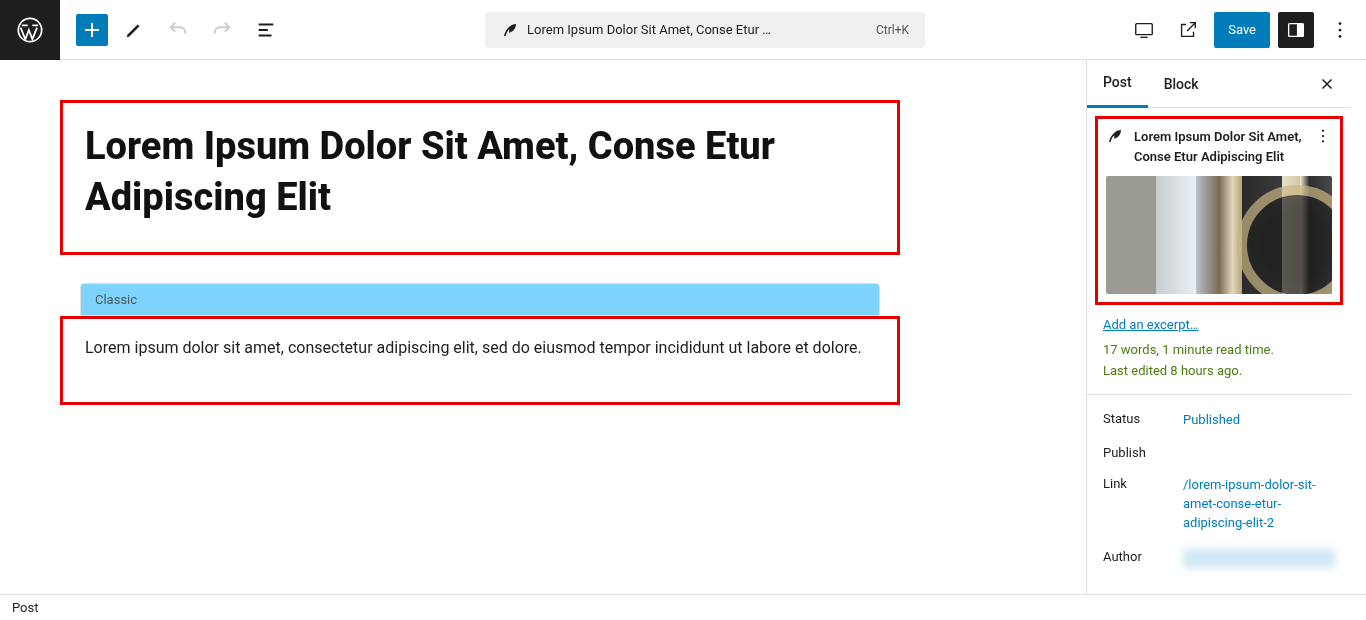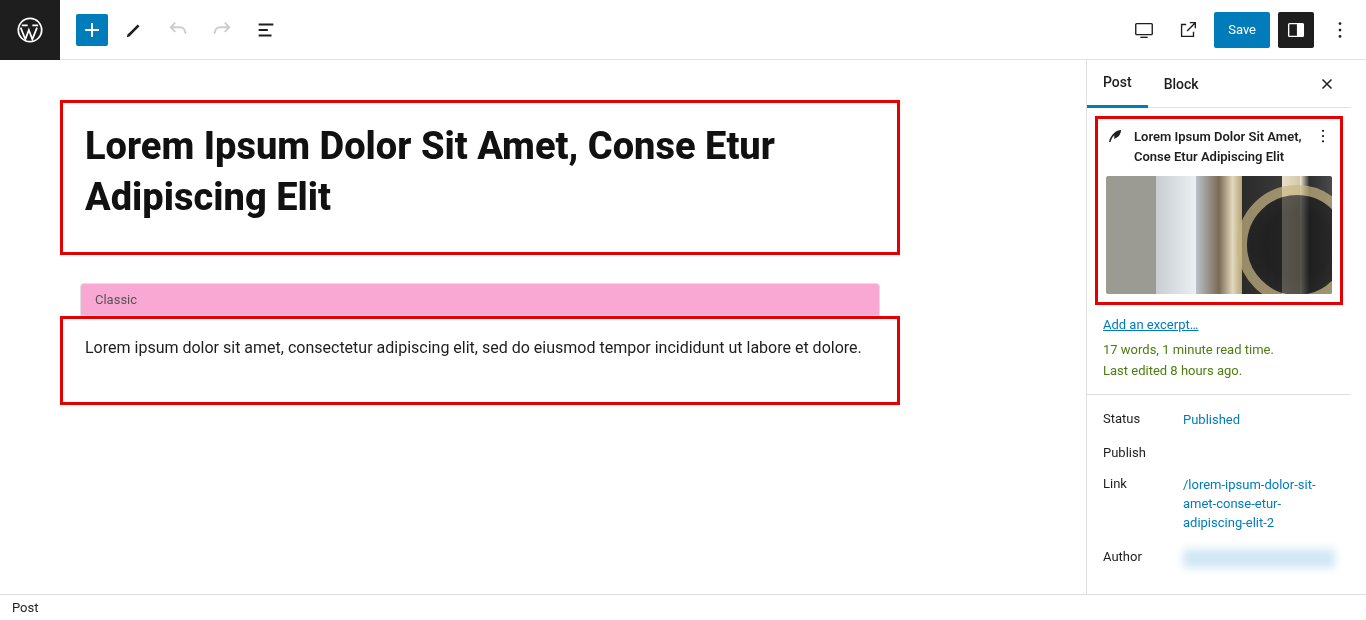--- a/index.html
+++ b/index.html
@@ -20,21 +20,21 @@
 .toolbar-right { display: flex; align-items: center; gap: 8px; margin-left: auto; }
 .save-btn { background: #007cba; color: #fff; padding: 6px 14px; border-radius: 2px; font-size: 13px; cursor: pointer; height: 36px; display: flex; align-items: center; }
 .dark-btn { width: 36px; height: 36px; background: #1e1e1e; border-radius: 2px; display: flex; align-items: center; justify-content: center; color: #fff; cursor: pointer; }
 
 
 .main { flex: 1; display: flex; overflow: hidden; }
 .editor-wrap { flex: 1; position: relative; overflow-y: scroll; }
 .editor { max-width: 950px; padding: 40px 50px 50px 60px; }
 .title-block { border: 3px solid #e40000; padding: 18px 22px 28px 22px; margin-bottom: 28px; }
 .title-block h1 { font-size: 38px; font-weight: 800; line-height: 1.35; color: #111; }
-.classic-label { background: #f9a8d4; border: 1px solid #e0e0e0; border-radius: 4px 4px 0 0; padding: 8px 14px; color: #555; font-size: 13px; margin: 0 20px 0 20px; }
+.classic-label { background: #7dd3fc; border: 1px solid #e0e0e0; border-radius: 4px 4px 0 0; padding: 8px 14px; color: #555; font-size: 13px; margin: 0 20px 0 20px; }
 .content-block { border: 3px solid #e40000; padding: 16px 22px 42px 22px; font-size: 16px; line-height: 1.6; }
 
 
 .sidebar { width: 280px; border-left: 1px solid #e0e0e0; background: #fff; overflow-y: scroll; overflow-x: hidden; }
 .sidebar-inner { width: 264px; }
 .tabs { display: flex; align-items: center; border-bottom: 1px solid #e0e0e0; height: 48px; padding-right: 8px; }
 .tab { padding: 0 16px; height: 48px; display: flex; align-items: center; font-size: 14px; font-weight: 500; color: #1e1e1e; cursor: pointer; }
 .tab.active { border-bottom: 3px solid #007cba; }
 .close-tab { margin-left: auto; cursor: pointer; width: 32px; height: 32px; display: flex; align-items: center; justify-content: center; }
 .summary-box { border: 3px solid #e40000; margin: 8px 8px 8px 8px; padding: 8px; }
@@ -93,20 +93,29 @@
         <svg width="22" height="22" viewBox="0 0 24 24">
             <path d="M15 14l5-5-5-5M20 9H10a6 6 0 00-6 6v1" fill="none" stroke="#ccc" stroke-width="2"></path>
           </svg>
       </div>
       <div class="icon-btn">
         <svg width="22" height="22" viewBox="0 0 24 24">
             <path d="M4 6h16M4 12h10M4 18h14" stroke="#1e1e1e" stroke-width="2"></path>
           </svg>
       </div>
     </div>
+    <div class="toolbar-center">
+      <div class="doc-title-pill">
+        <svg width="18" height="18" viewBox="0 0 24 24">
+            <path d="M20 4c-6 0-14 6-16 16l2 0c1-4 3-7 5-9l0 5c5-2 9-6 9-12z" fill="#1e1e1e"></path>
+          </svg>
+        <span class="title-text">Lorem Ipsum Dolor Sit Amet, Conse Etur …</span>
+        <span class="shortcut">Ctrl+K</span>
+      </div>
+    </div>
     <div class="toolbar-right">
       <div class="icon-btn">
         <svg width="22" height="22" viewBox="0 0 24 24">
             <rect x="3" y="5" width="18" height="12" rx="1" fill="none" stroke="#1e1e1e" stroke-width="1.5"></rect>
             <path d="M8 20h8" stroke="#1e1e1e" stroke-width="1.5"></path>
           </svg>
       </div>
       <div class="icon-btn">
         <svg width="22" height="22" viewBox="0 0 24 24">
             <path d="M14 4h6v6M20 4l-9 9M18 14v5H5V6h5" fill="none" stroke="#1e1e1e" stroke-width="1.5"></path>

